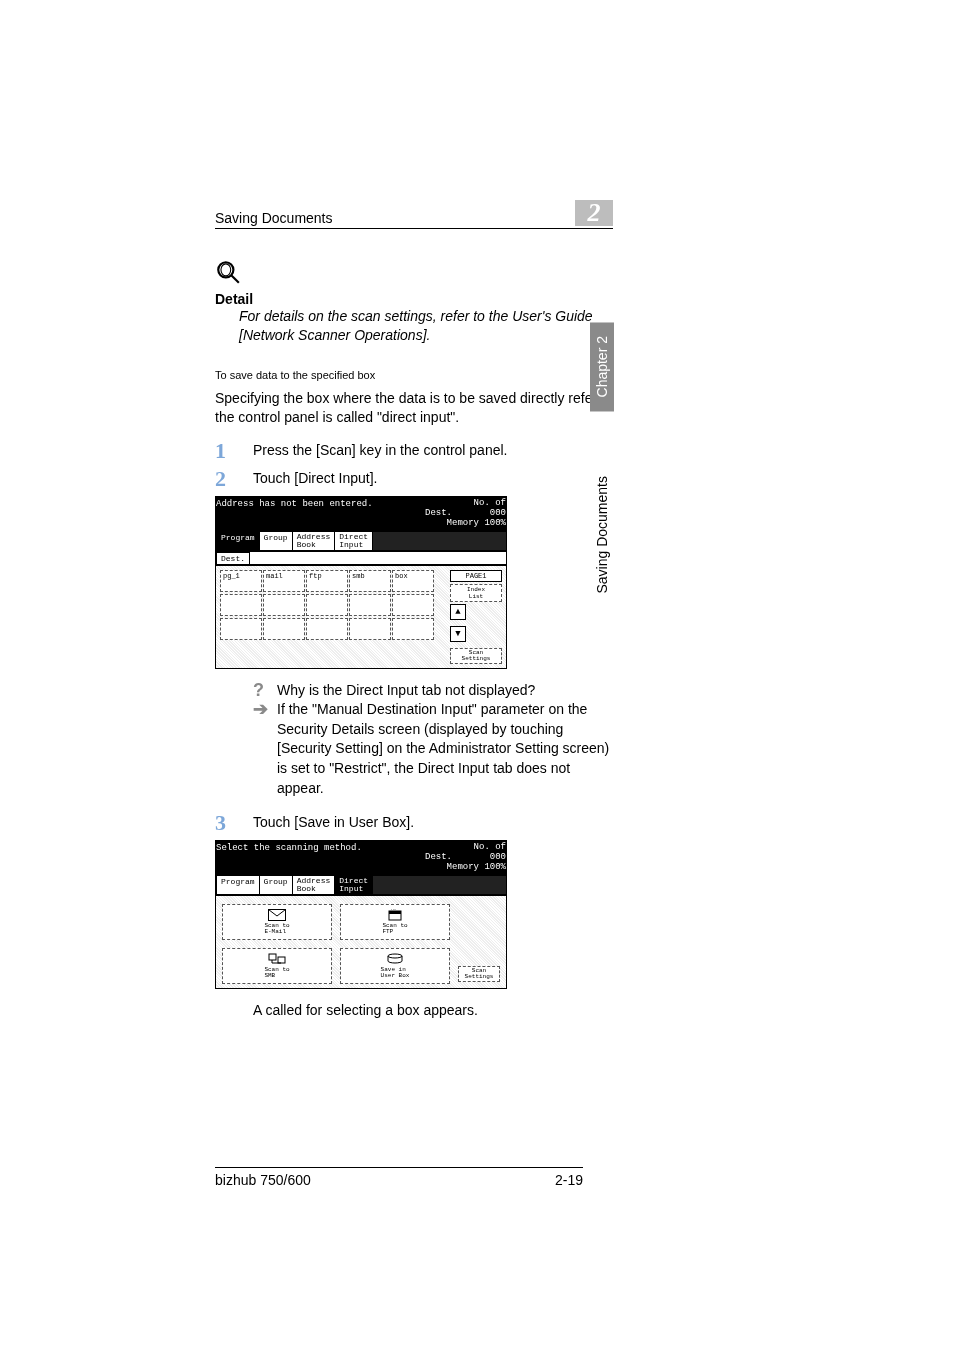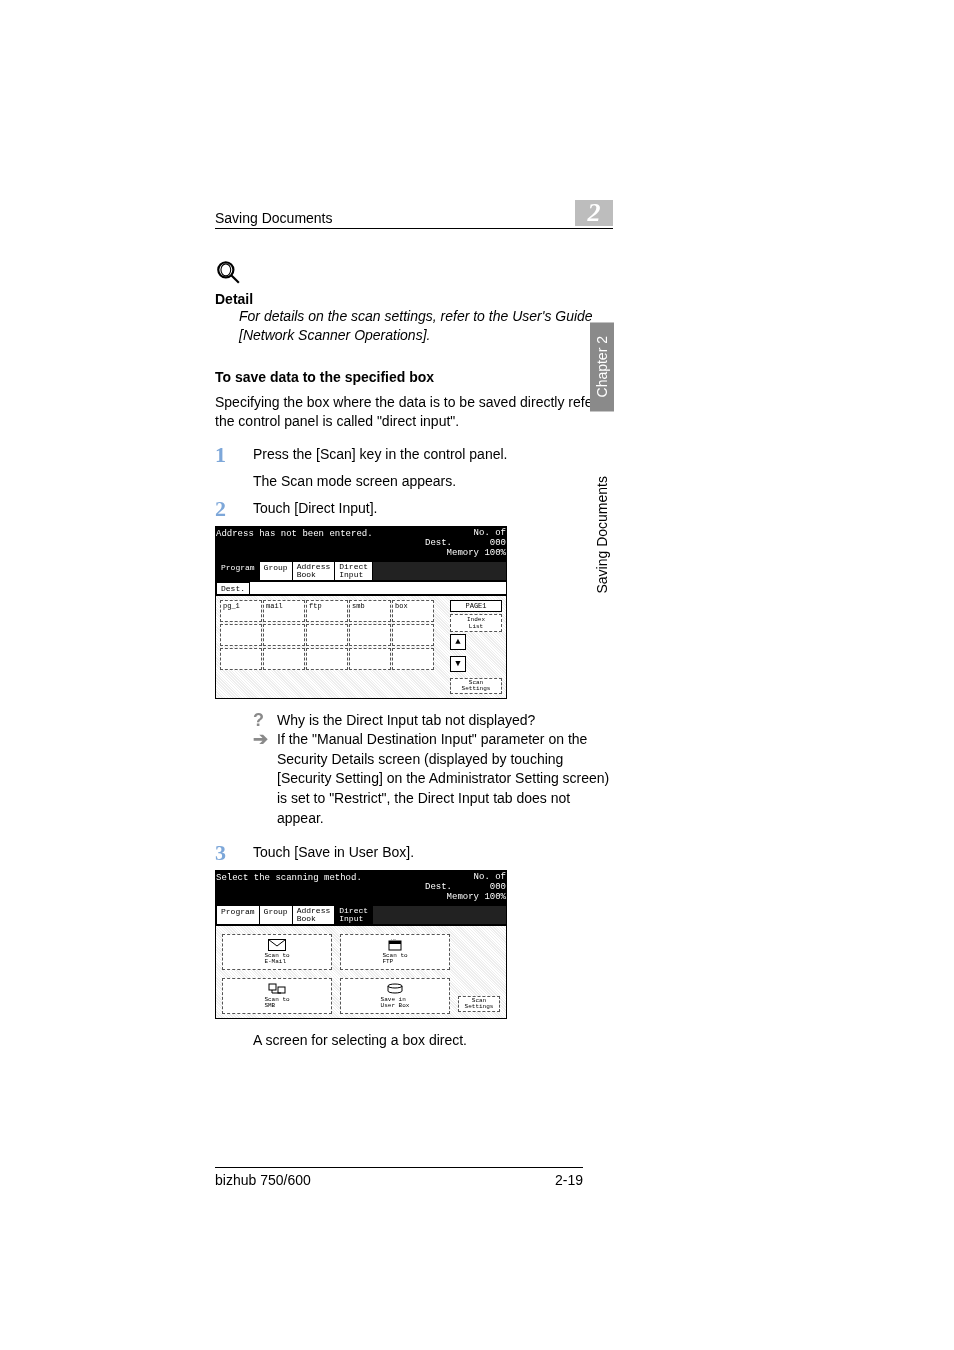--- a/index.html
+++ b/index.html
@@ -55,22 +55,22 @@
     font-weight: bold;
     font-size: 14px;
   }
   .detail-text {
     font-style: italic;
     font-size: 14px;
     margin-left: 24px;
     line-height: 1.35;
   }
   .section-heading {
-    font-weight: bold;
-    font-size: 14px;
+    font-weight: normal;
+    font-size: 11px;
     margin-bottom: 8px;
     margin-top: 24px;
   }
   .body-text {
     font-size: 14px;
     line-height: 1.4;
     margin-bottom: 12px;
   }
   .step {
     display: flex;
@@ -299,21 +299,20 @@
     <div class="detail-text">For details on the scan settings, refer to the User's Guide [Network Scanner Operations].</div>
   </div>
 
   <div class="section-heading">To save data to the specified box</div>
   <div class="body-text">Specifying the box where the data is to be saved directly refer the control panel is called "direct input".</div>
 
   <div class="step">
     <div class="step-num">1</div>
     <div class="step-body">
       <div>Press the [Scan] key in the control panel.</div>
-      <div class="sub">The Scan mode screen appears.</div>
     </div>
   </div>
 
   <div class="step">
     <div class="step-num">2</div>
     <div class="step-body">
       <div>Touch [Direct Input].</div>
     </div>
   </div>
 
@@ -452,20 +451,20 @@
 User Box</span>
         </div>
       </div>
       <div class="ss-sidecol">
         <div class="ss-scan" style="width:100%;">Scan
 Settings</div>
       </div>
     </div>
   </div>
 
-  <div class="body-text" style="margin-left:38px;">A screen for selecting a box direct.</div>
+  <div class="body-text" style="margin-left:38px;">A called for selecting a box appears.</div>
 
   <div class="footer">
     <span>bizhub 750/600</span>
     <span>2-19</span>
   </div>
 
 </div>
 
 </body></html>

